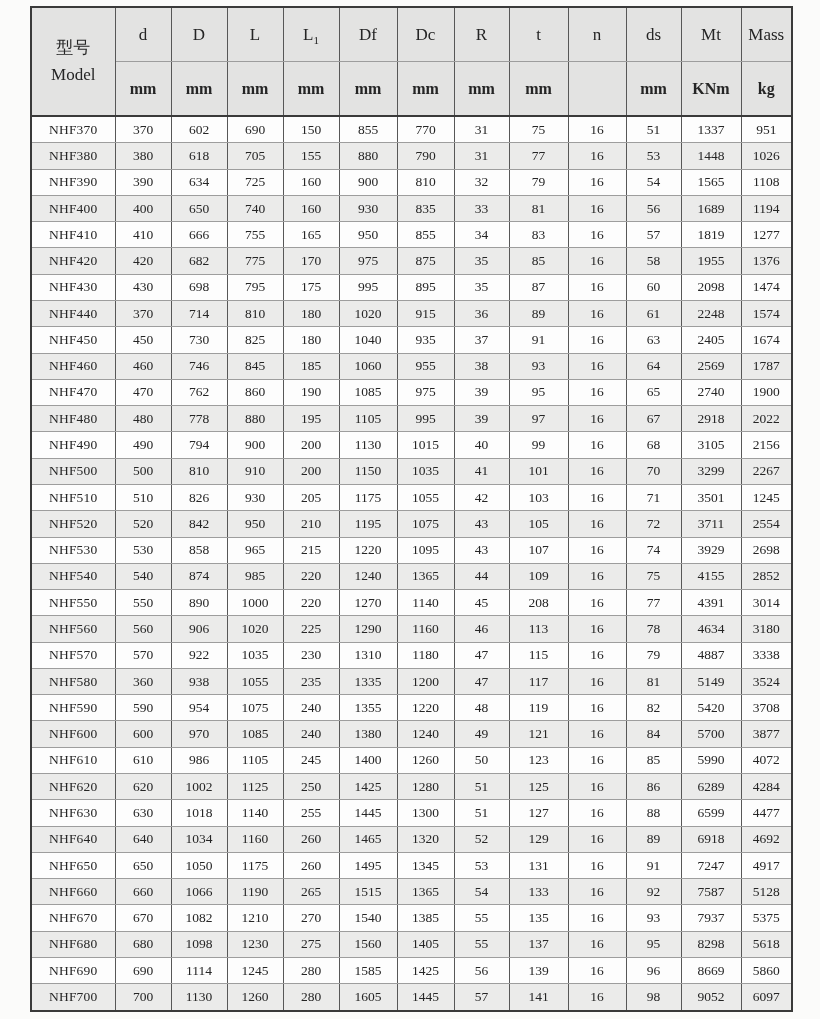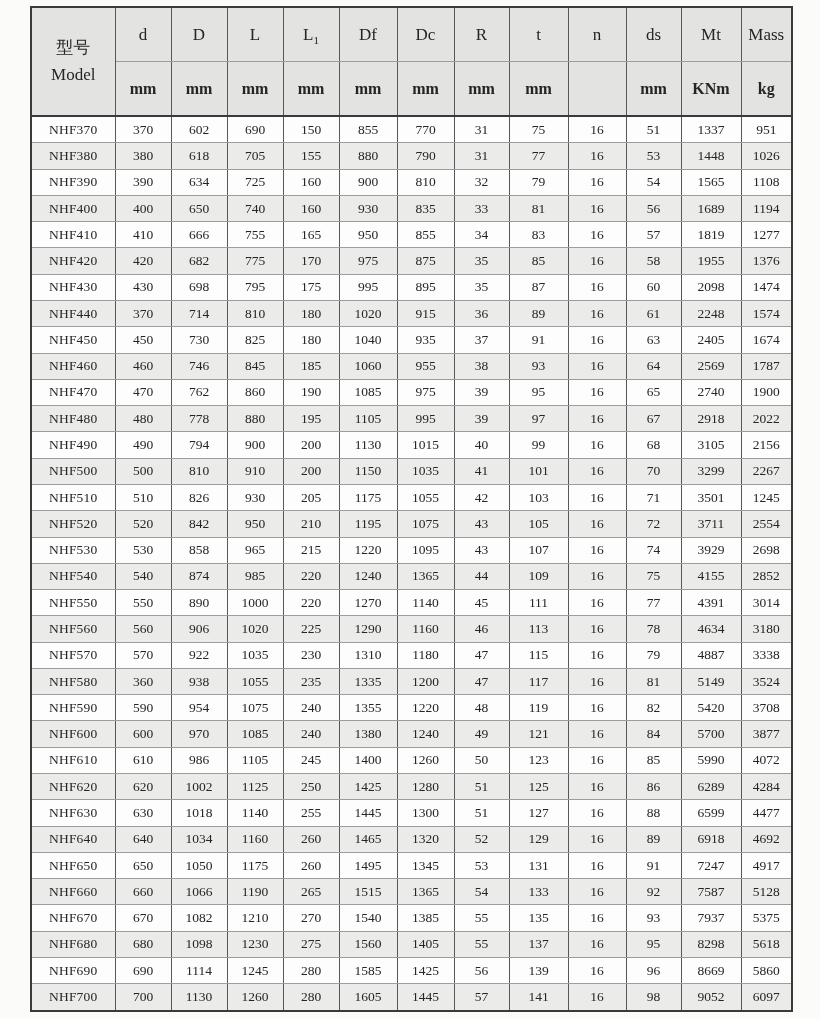--- a/index.html
+++ b/index.html
@@ -383,21 +383,21 @@
         </tr>
         <tr>
           <td class="model-cell">NHF550</td>
           <td>550</td>
           <td>890</td>
           <td>1000</td>
           <td>220</td>
           <td>1270</td>
           <td>1140</td>
           <td>45</td>
-          <td>111</td>
+          <td>208</td>
           <td>16</td>
           <td>77</td>
           <td>4391</td>
           <td>3014</td>
         </tr>
         <tr>
           <td class="model-cell">NHF560</td>
           <td>560</td>
           <td>906</td>
           <td>1020</td>

